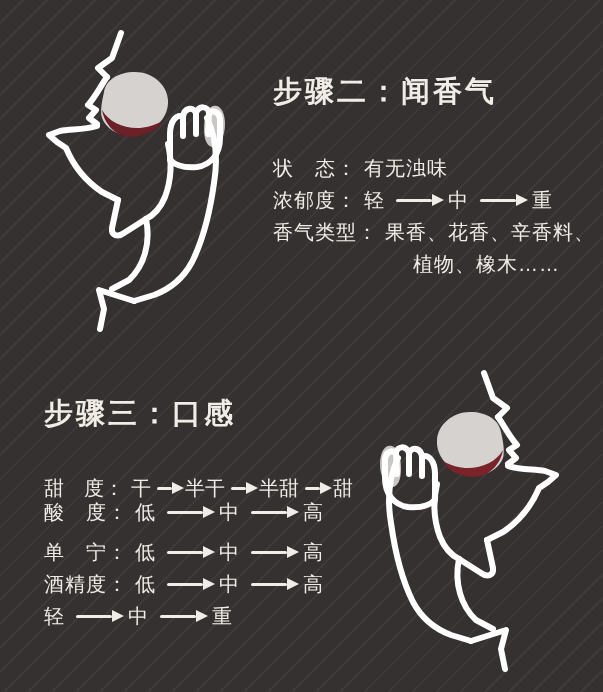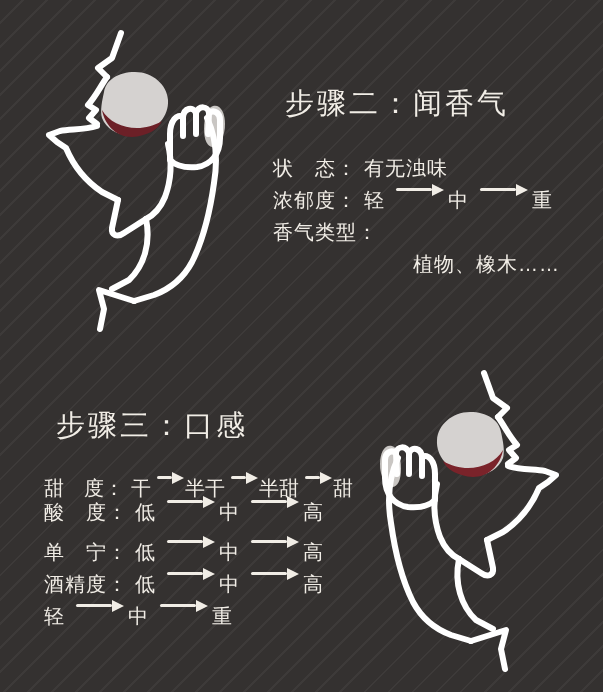--- a/index.html
+++ b/index.html
@@ -9,26 +9,26 @@
     overflow:hidden;
     background-color:var(--bg,#343130);
     background-image:repeating-linear-gradient(135deg, transparent 0 15px, var(--stripe,#3d3a39) 15px 17px);
     color:var(--text,#f1ede6);
     font-family:"Liberation Sans","DejaVu Sans",sans-serif;
   }
   .block{position:absolute;}
   .block-smell{left:273px;top:76px;width:325px;height:210px;}
   .block-taste{left:44px;top:398px;width:340px;height:240px;}
   .title{
-    margin:12px;font-size:29px;font-weight:normal;line-height:1.1;
+    margin:0;font-size:29px;font-weight:bold;line-height:1.1;
     letter-spacing:3px;white-space:nowrap;color:var(--text,#f1ede6);
     text-shadow:0 0 1px rgba(0,0,0,.4);
   }
   .trow{
-    position:absolute;left:0;display:flex;
+    position:absolute;left:0;display:flex;align-items:center;
     font-size:20px;line-height:1.2;white-space:nowrap;letter-spacing:1px;
   }
   .trow .row-label{margin-right:7px;}
   .trow .val{flex:0 0 auto;}
   .trow.indent{left:104px;margin-left:36px;}
   .arrow{
     position:relative;flex:0 0 auto;width:36px;height:3px;
     background:var(--text,#f1ede6);margin:0 16px 0 11px;border-radius:2px;
   }
   .arrow::after{
@@ -89,20 +89,21 @@
     <div class="trow" style="top:112px">
         <span class="row-label">浓郁度：</span>
         <span class="val">轻</span>
         <span class="arrow"></span>
         <span class="val">中</span>
         <span class="arrow"></span>
         <span class="val">重</span>
       </div>
     <div class="trow" style="top:144px">
         <span class="row-label">香气类型：</span>
+        <span class="val">果香、花香、辛香料、</span>
       </div>
     <div class="trow indent" style="top:176px">植物、橡木……</div>
   </section>
 
   <section class="block block-taste">
     <h2 class="title">步骤三：口感</h2>
     <div class="trow dense" style="top:78px">
         <span class="row-label">甜　度：</span>
         <span class="val">干</span>
         <span class="arrow"></span>

